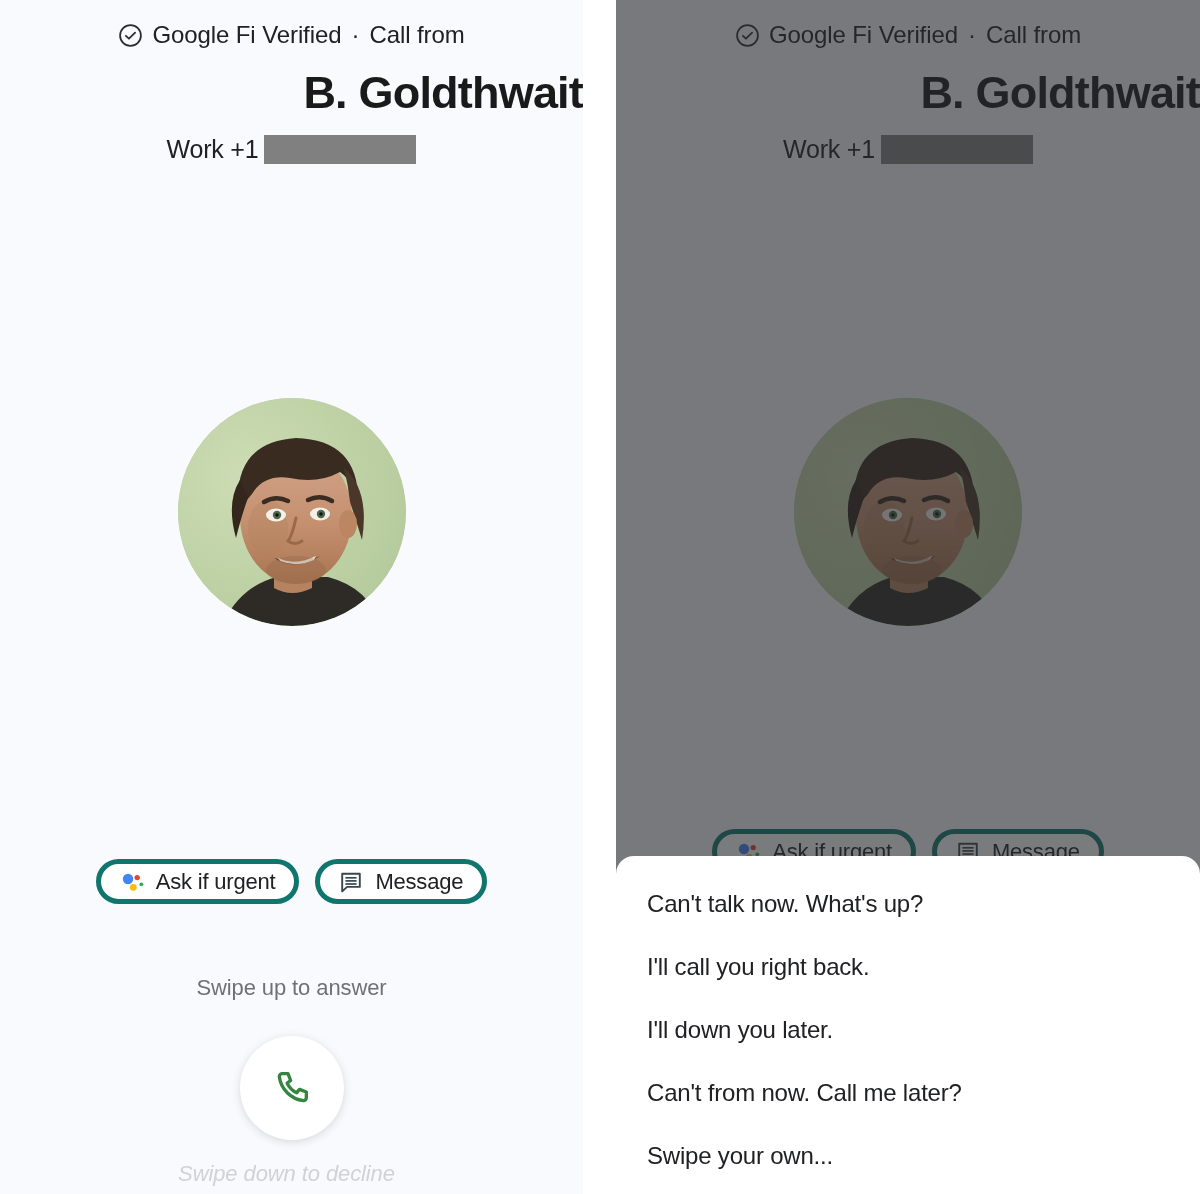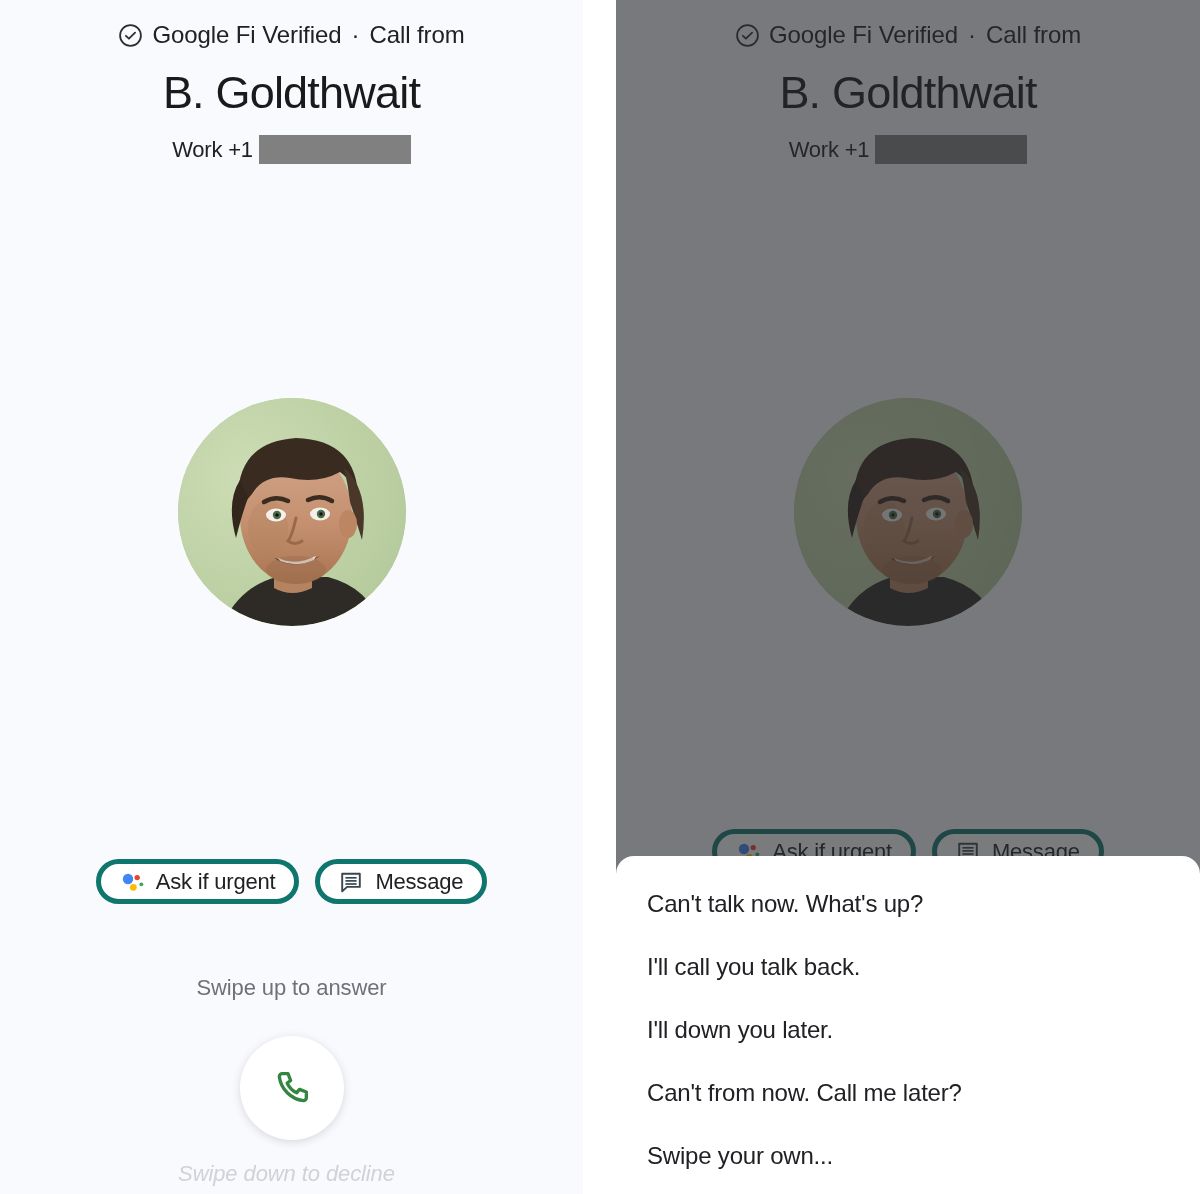--- a/index.html
+++ b/index.html
@@ -69,34 +69,35 @@
   }
   .dot-sep {
     font-size: 24px;
     color: #202124;
     line-height: 1;
     padding: 0 1px;
   }
   .caller-name {
     margin-top: 18px;
     font-size: 45px;
-    font-weight: 400;
+    font-weight: 700;
     color: #1a1a1a;
     letter-spacing: -0.8px;
     line-height: 1.05;
+    text-align: right;
   }
   .caller-number-row {
     margin-top: 19px;
     display: flex;
     align-items: center;
     justify-content: center;
     gap: 0px;
   }
   .caller-number-label {
-    font-size: 22px;
+    font-size: 25px;
     color: #202124;
     letter-spacing: -0.2px;
   }
   .redaction-bar {
     display: inline-block;
     width: 152px;
     height: 29px;
     background: #808080;
     margin-left: 6px;
   }
@@ -417,20 +418,20 @@
           </svg>
         </span>
         <span class="chip-label">Message</span>
       </div>
     </div>
 
     <div class="dim-overlay"></div>
 
     <div class="message-sheet">
       <div class="sheet-item">Can't talk now. What's up?</div>
-      <div class="sheet-item">I'll call you talk back.</div>
+      <div class="sheet-item">I'll call you right back.</div>
       <div class="sheet-item">I'll down you later.</div>
       <div class="sheet-item">Can't from now. Call me later?</div>
       <div class="sheet-item">Swipe your own...</div>
     </div>
   </div>
 
 </div>
 
 </body></html>

